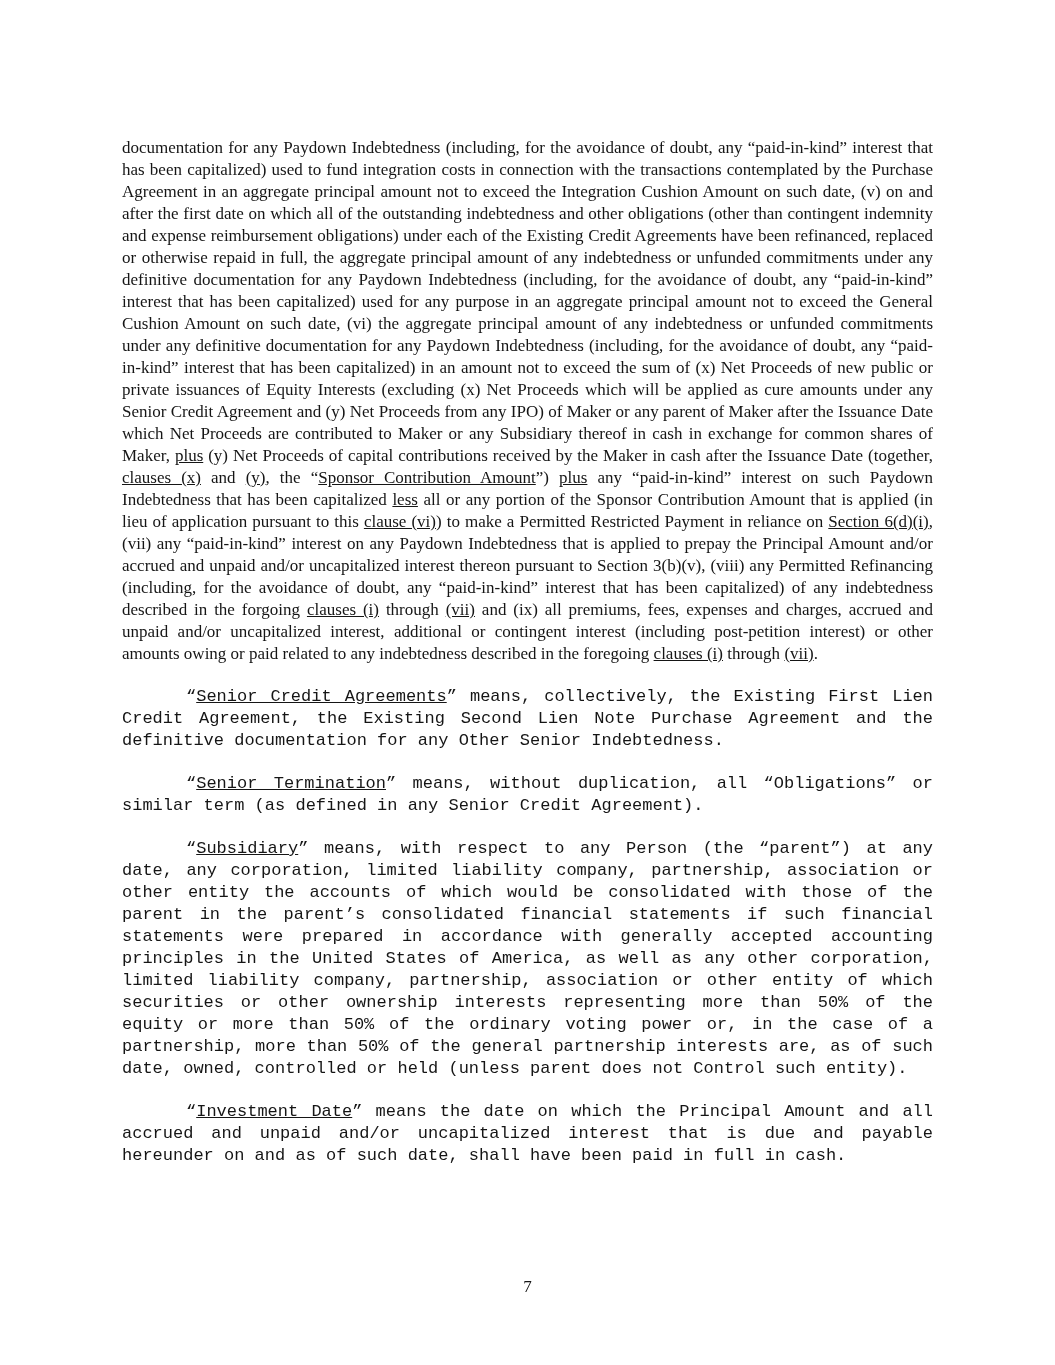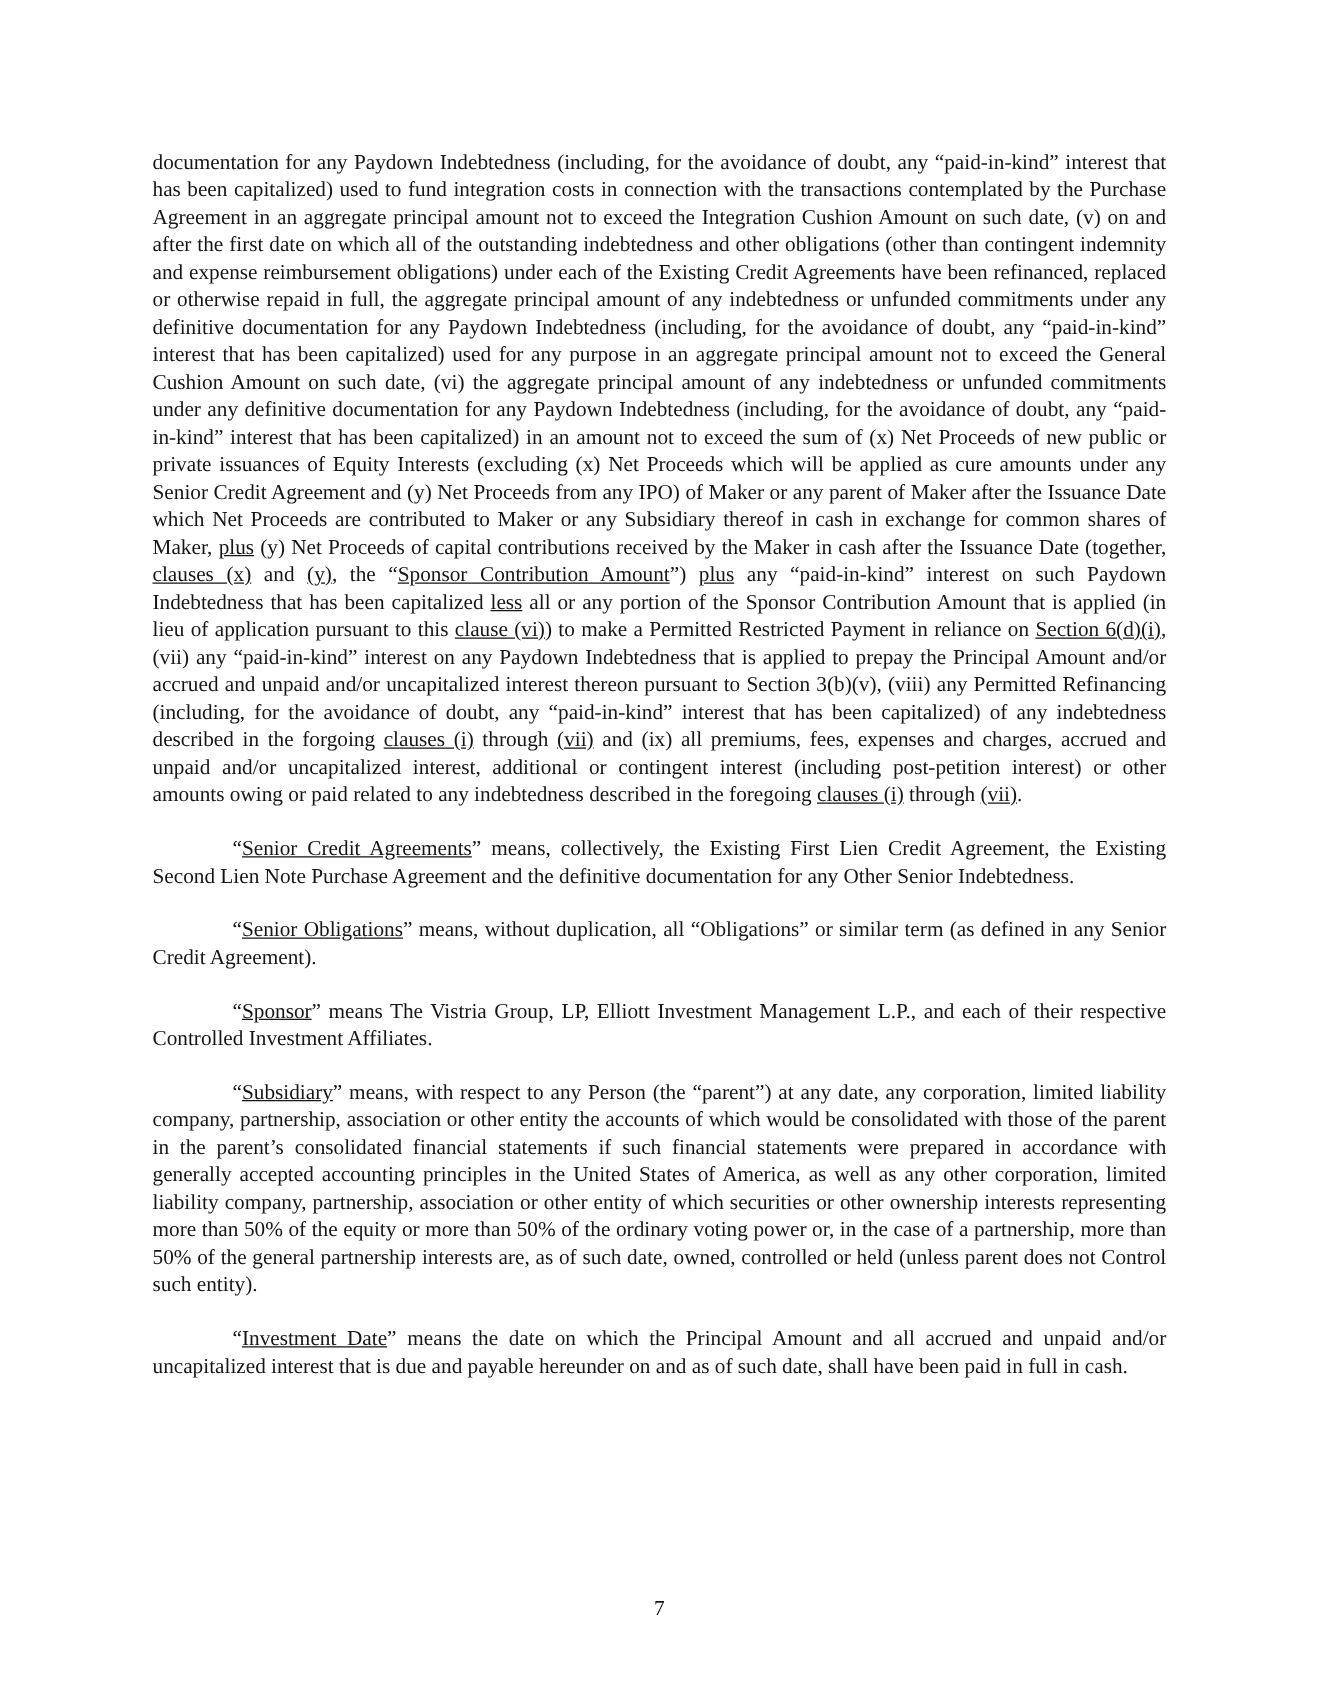--- a/index.html
+++ b/index.html
@@ -14,48 +14,48 @@
     background: #ffffff;
     font-family: "Liberation Serif", "DejaVu Serif", serif;
     font-size: 17px;
     line-height: 22px;
     color: #151515;
     overflow: hidden;
   }
   .content {
     position: absolute;
     left: 122px;
-    top: 119px;
+    top: 137px;
     width: 811px;
     text-align: justify;
   }
   .content p {
     margin: 0 0 21px 0;
     padding: 0;
   }
   .content p.indent {
     text-indent: 64px;
+    font-family: Liberation Mono, monospace;
   }
   .u {
     text-decoration: underline;
   }
   .page-number {
     position: absolute;
     left: 0;
     width: 1055px;
     top: 1276px;
     text-align: center;
   }
 </style>
 </head>
 <body>
 
 <div class="page">
   <div class="content">
     <p><span>documentation for any Paydown Indebtedness (including, for the avoidance of doubt, any “paid-in-kind” interest that has been capitalized) used to fund integration costs in connection with the transactions contemplated by the Purchase Agreement in an aggregate principal amount not to exceed the Integration Cushion Amount on such date, (v) on and after the first date on which all of the outstanding indebtedness and other obligations (other than contingent indemnity and expense reimbursement obligations) under each of the Existing Credit Agreements have been refinanced, replaced or otherwise repaid in full, the aggregate principal amount of any indebtedness or unfunded commitments under any definitive documentation for any Paydown Indebtedness (including, for the avoidance of doubt, any “paid-in-kind” interest that has been capitalized) used for any purpose in an aggregate principal amount not to exceed the General Cushion Amount on such date, (vi) the aggregate principal amount of any indebtedness or unfunded commitments under any definitive documentation for any Paydown Indebtedness (including, for the avoidance of doubt, any “paid-in-kind” interest that has been capitalized) in an amount not to exceed the sum of (x) Net Proceeds of new public or private issuances of Equity Interests (excluding (x) Net Proceeds which will be applied as cure amounts under any Senior Credit Agreement and (y) Net Proceeds from any IPO) of Maker or any parent of Maker after the Issuance Date which Net Proceeds are contributed to Maker or any Subsidiary thereof in cash in exchange for common shares of Maker, </span><span class="u">plus</span><span> (y) Net Proceeds of capital contributions received by the Maker in cash after the Issuance Date (together, </span><span class="u">clauses (x)</span><span> and </span><span class="u">(y)</span><span>, the “</span><span class="u">Sponsor Contribution Amount</span><span>”) </span><span class="u">plus</span><span> any “paid-in-kind” interest on such Paydown Indebtedness that has been capitalized </span><span class="u">less</span><span> all or any portion of the Sponsor Contribution Amount that is applied (in lieu of application pursuant to this </span><span class="u">clause (vi)</span><span>) to make a Permitted Restricted Payment in reliance on </span><span class="u">Section 6(d)(i)</span><span>, (vii) any “paid-in-kind” interest on any Paydown Indebtedness that is applied to prepay the Principal Amount and/or accrued and unpaid and/or uncapitalized interest thereon pursuant to Section 3(b)(v), (viii) any Permitted Refinancing (including, for the avoidance of doubt, any “paid-in-kind” interest that has been capitalized) of any indebtedness described in the forgoing </span><span class="u">clauses (i)</span><span> through </span><span class="u">(vii)</span><span> and (ix) all premiums, fees, expenses and charges, accrued and unpaid and/or uncapitalized interest, additional or contingent interest (including post-petition interest) or other amounts owing or paid related to any indebtedness described in the foregoing </span><span class="u">clauses (i)</span><span> through </span><span class="u">(vii)</span><span>.</span></p>
     <p class="indent"><span>“</span><span class="u">Senior Credit Agreements</span><span>” means, collectively, the Existing First Lien Credit Agreement, the Existing Second Lien Note Purchase Agreement and the definitive documentation for any Other Senior Indebtedness.</span></p>
-    <p class="indent"><span>“</span><span class="u">Senior Obligations</span><span>” means, without duplication, all “Obligations” or similar term (as defined in any Senior Credit Agreement).</span></p>
-    <p class="indent"><span>“</span><span class="u">Sponsor</span><span>” means The Vistria Group, LP, Elliott Investment Management L.P., and each of their respective Controlled Investment Affiliates.</span></p>
+    <p class="indent"><span>“</span><span class="u">Senior Termination</span><span>” means, without duplication, all “Obligations” or similar term (as defined in any Senior Credit Agreement).</span></p>
     <p class="indent"><span>“</span><span class="u">Subsidiary</span><span>” means, with respect to any Person (the “parent”) at any date, any corporation, limited liability company, partnership, association or other entity the accounts of which would be consolidated with those of the parent in the parent’s consolidated financial statements if such financial statements were prepared in accordance with generally accepted accounting principles in the United States of America, as well as any other corporation, limited liability company, partnership, association or other entity of which securities or other ownership interests representing more than 50% of the equity or more than 50% of the ordinary voting power or, in the case of a partnership, more than 50% of the general partnership interests are, as of such date, owned, controlled or held (unless parent does not Control such entity).</span></p>
     <p class="indent"><span>“</span><span class="u">Investment Date</span><span>” means the date on which the Principal Amount and all accrued and unpaid and/or uncapitalized interest that is due and payable hereunder on and as of such date, shall have been paid in full in cash.</span></p>
   </div>
   <div class="page-number">7</div>
 </div>
 
 </body></html>

